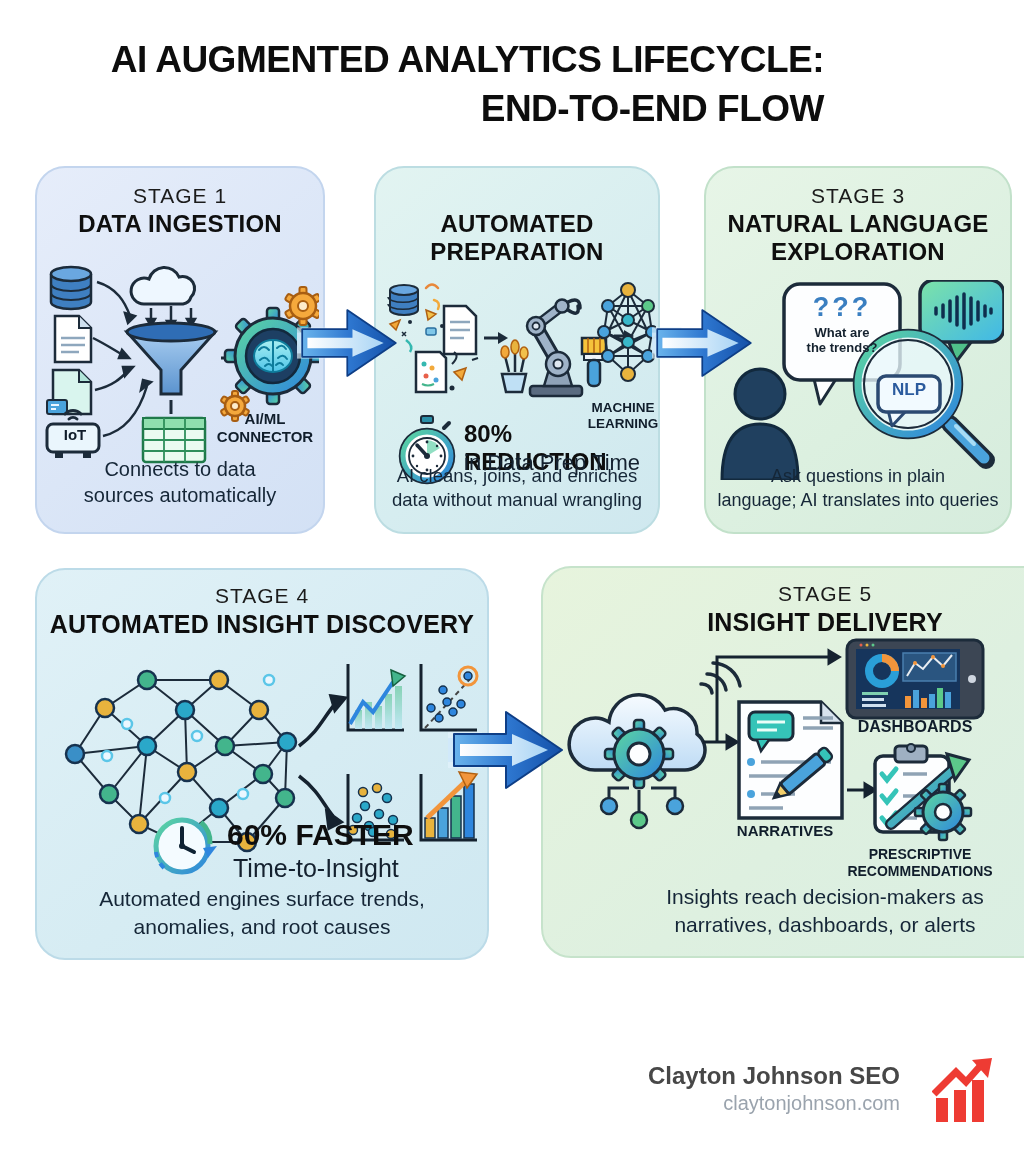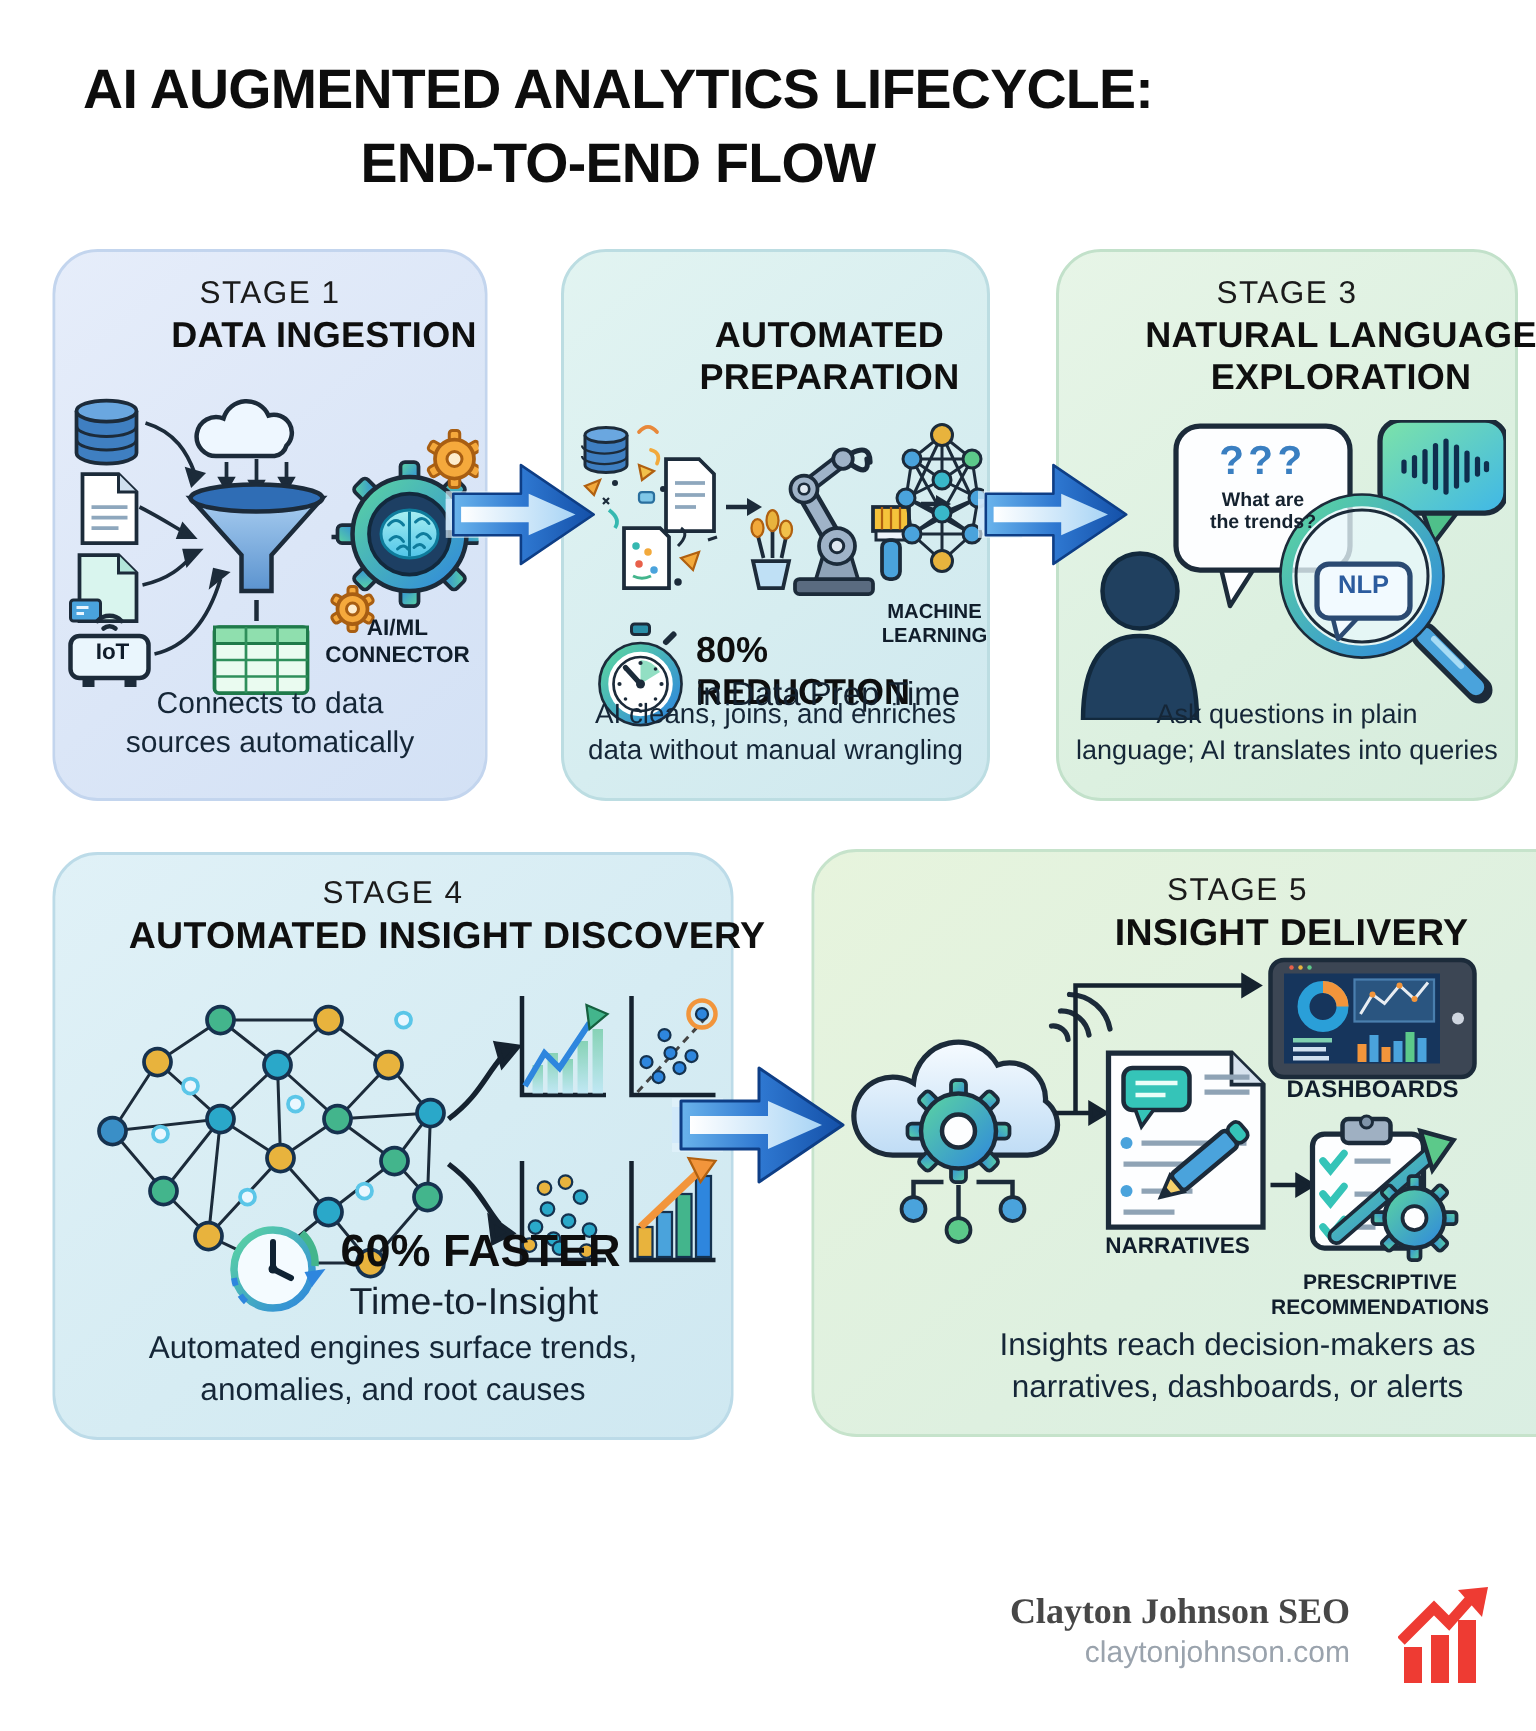--- a/index.html
+++ b/index.html
@@ -1,40 +1,40 @@
 <!DOCTYPE html>
 <html><head>
 <meta charset="utf-8">
 <style>
   * { margin:0; padding:0; box-sizing:border-box; }
   html,body { background:#ffffff; }
   body { font-family:"Liberation Sans", sans-serif; color:#14212f; }
   .page { position:relative; width:1024px; height:1154px; background:#ffffff; overflow:hidden; margin:0 auto; }
 
   
-  .main-title { position:absolute; top:36px; left:0; width:824px; text-align:center;
+  .main-title { position:absolute; top:36px; left:0; width:824px; text-align:right;
     font-size:37px; font-weight:bold; letter-spacing:-0.5px; line-height:1.32; color:#0d0d0d; }
 
   
   .card { position:absolute; border-radius:30px;padding-left:40px; }
   .card1 { left:35px;  top:166px; width:290px; height:368px;
     background:linear-gradient(140deg,#e6edfa 0%,#dbe6f7 55%,#d3e1f5 100%); border:2px solid #c3d5ee; }
   .card2 { left:374px; top:166px; width:286px; height:368px;
     background:linear-gradient(140deg,#e2f4f1 0%,#d6edf0 60%,#cfe8ef 100%); border:2px solid #bcdde2; }
   .card3 { left:704px; top:166px; width:308px; height:368px;
     background:linear-gradient(140deg,#e7f5e7 0%,#dcf0e0 60%,#d6ecdd 100%); border:2px solid #c2e1ca; }
   .card4 { left:35px;  top:568px; width:454px; height:392px;
     background:linear-gradient(140deg,#e0f1f7 0%,#d6ecf3 55%,#cfe8f1 100%); border:2px solid #bcdbe8; }
   .card5 { left:541px; top:566px; width:568px; height:392px;
     background:linear-gradient(140deg,#e7f4dd 0%,#def0e0 55%,#d9eee3 100%); border:2px solid #c6e3cb; }
 
   .stage-label { position:absolute; top:16px; left:0; width:100%; text-align:center;
     font-size:21px; font-weight:500; letter-spacing:1px; color:#1b1b1b; }
   .stage-title { position:absolute; top:42px; left:50%; transform:translateX(-50%);
-    text-align:center; font-size:24px; font-weight:bold; letter-spacing:0.2px; color:#0f0f0f; line-height:1.16;margin-left:36px; }
+    text-align:center; font-size:24px; font-weight:bold; letter-spacing:0.2px; color:#0f0f0f; line-height:1.16; }
   .card4 .stage-label, .card5 .stage-label { top:14px; }
   .card4 .stage-title, .card5 .stage-title { top:40px; font-size:25px; }
   .t1 { width:260px; } .t2 { width:230px; } .t3 { width:285px; } .t4 { width:440px; } .t5 { width:420px; }
 
   .caption { position:absolute; left:0; width:100%; text-align:center; color:#152637;
     font-weight:500; line-height:1.3; }
   .cap1 { bottom:24px; font-size:20px; }
   .cap2 { bottom:20px; font-size:18.5px; }
   .cap3 { bottom:20px; font-size:18px; }
   .cap4 { bottom:18px; font-size:21px; }
@@ -57,21 +57,21 @@
     font-size:17px; font-weight:bold; color:#2b5b9e; }
 
   
   .flow-arrow { position:absolute; }
   .fa1 { left:297px; top:299px; width:104px; height:88px; }
   .fa2 { left:652px; top:299px; width:104px; height:88px; }
   .fa3 { left:448px; top:700px; width:120px; height:100px; }
 
   
   .footer-text { position:absolute; top:1062px; right:124px; text-align:right; }
-  .footer-brand { font-size:24px; font-weight:bold; color:#474747;font-family:Liberation Serif, serif; }
+  .footer-brand { font-size:24px; font-weight:bold; color:#474747; }
   .footer-site  { font-size:20px; color:#9aa3ad; margin-top:2px; }
   .footer-logo  { position:absolute; left:932px; top:1056px; }
 </style>
 </head>
 <body>
 
 <svg width="0" height="0" style="position:absolute" aria-hidden="true">
   <defs>
     <linearGradient id="gArrow" x1="0" y1="0" x2="1" y2="0">
       <stop offset="0" stop-color="#6ab4ec"></stop>

